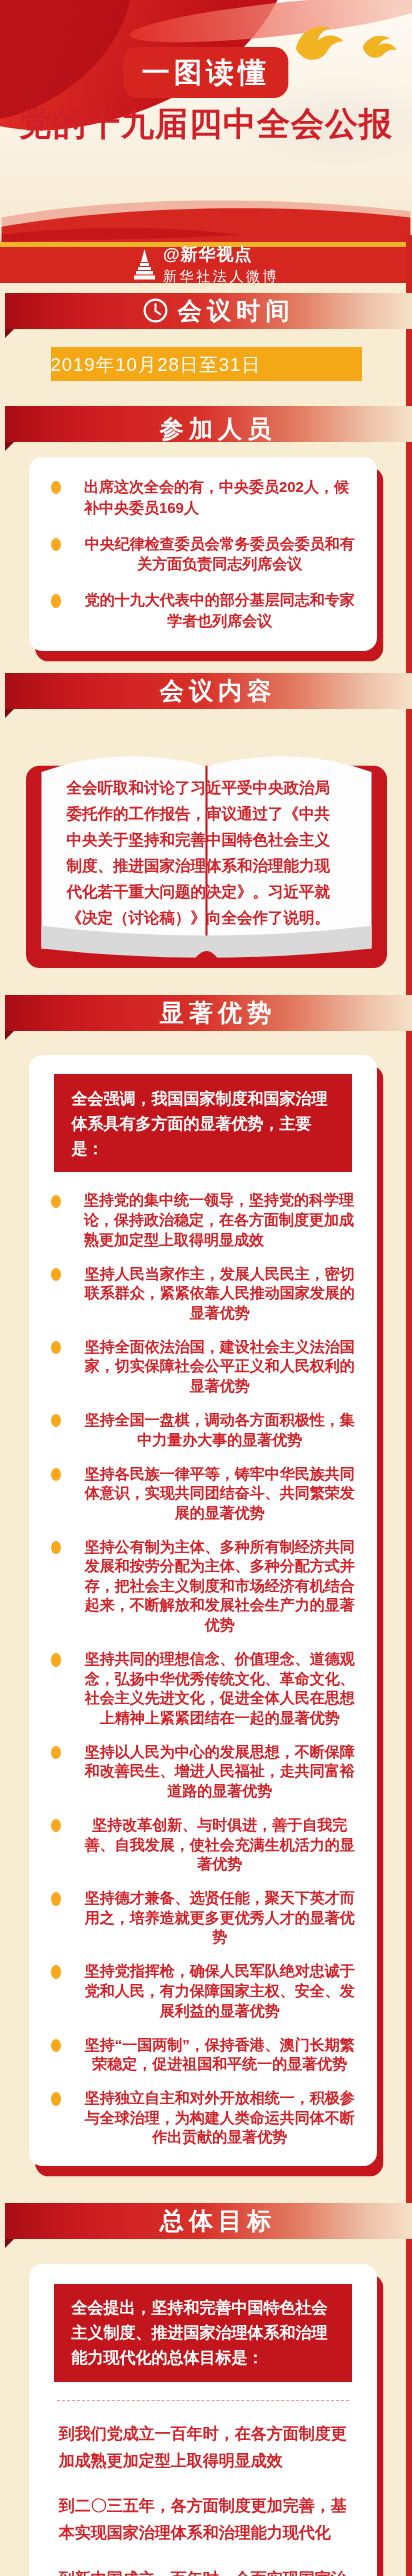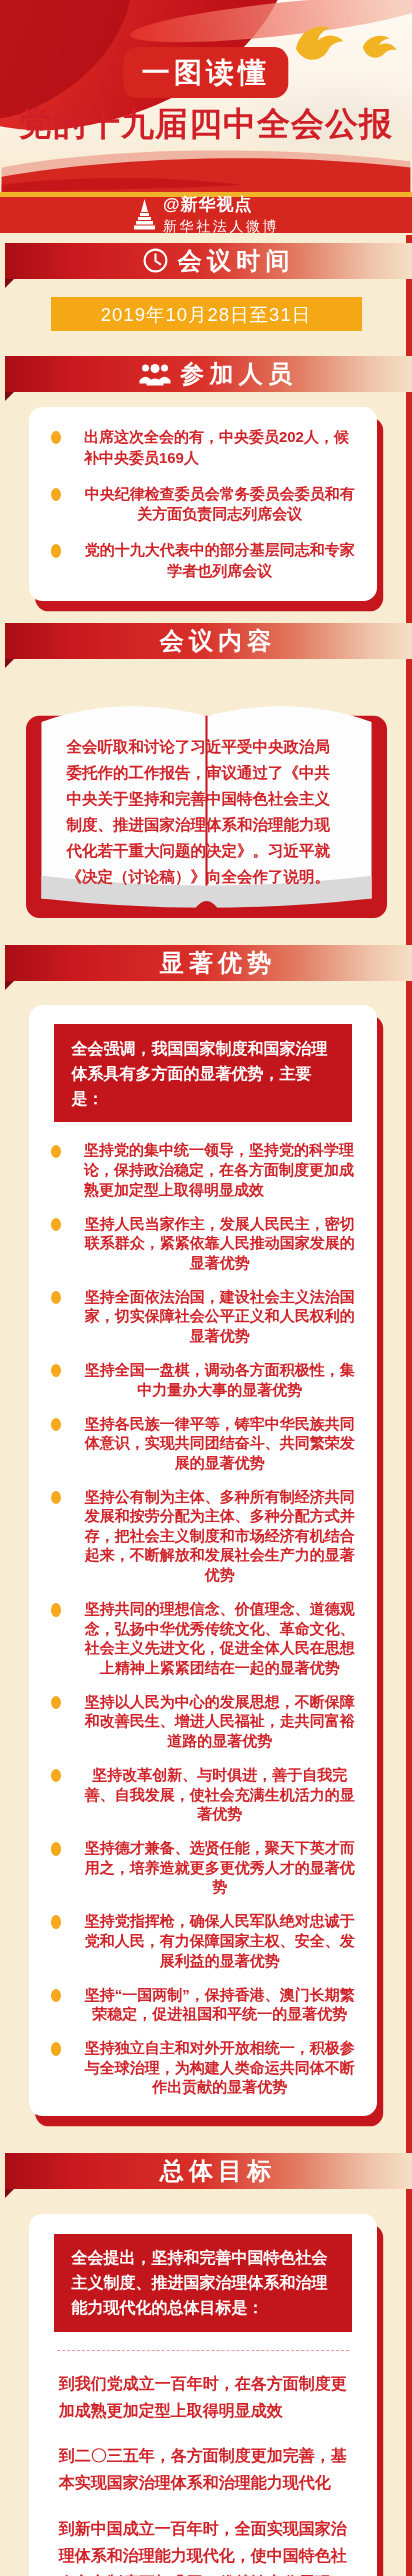--- a/index.html
+++ b/index.html
@@ -2,21 +2,21 @@
 <html style="font-size:8.2px"><head>
 <meta charset="utf-8">
 <style>
   * { margin:0; padding:0; box-sizing:border-box; }
   html,body { background:#e9e9e9; }
   body { font-family:"Liberation Sans","DejaVu Sans",sans-serif; }
   #page { position:relative; width:412px; height:3939px; margin:0 auto;
           background:#f8ecd2; overflow:hidden; }
 
   
-  .hero { position:relative; height:192px; overflow:hidden;
+  .hero { position:relative; height:242px; overflow:hidden;
           background:linear-gradient(180deg,#fefaf3 0%,#fbf2e4 55%,#f7ead0 100%); }
   .flag-a { position:absolute; top:-118px; left:-103px; width:402px; height:242px;
             background:linear-gradient(118deg,#ea352c 25%,#c01118 75%);
             border-radius:0 0 62% 38% / 0 0 72% 48%; transform:rotate(-7deg); }
   .flag-b { position:absolute; top:-46px; left:-77px; width:227px; height:149px;
             background:#b30f16; border-radius:0 0 70% 30% / 0 0 82% 42%;
             transform:rotate(-20deg); opacity:.85; }
   .flag-streak { position:absolute; top:3.1px; left:129px; width:299px; height:33px;
             background:linear-gradient(90deg,#e8352b,#f6c5b4 90%);
             border-radius:50%; transform:rotate(-6deg); opacity:.8; }
@@ -48,38 +48,38 @@
   .ribbon { position:relative; margin-left:5.2px; height:36px;
             display:flex; align-items:center; justify-content:center; gap:9.3px;
             background:linear-gradient(90deg,#a90d14 0%,#cb1a1f 18%,#d93029 48%,
                        #e27c62 72%,#eec4ab 90%,#f5e0c6 100%);padding-left:19px; }
   .ribbon::after { content:""; position:absolute; left:0; top:100%;
             border-top:9.3px solid #7e0a10; border-right:9.3px solid transparent; }
   .ribbon .r-title { font-size:24px; font-weight:900; color:#fff; letter-spacing:5.2px; }
 
   .r-time { margin-top:10.3px; }
   .date-box { width:311px; height:34px; margin:18.5px auto 0; background:#f5a816;
-            display:flex; align-items:center; justify-content:center; }
+            display:flex; align-items:center; justify-content:flex-start; }
   .date-box span { color:#fff; font-size:18.5px; letter-spacing:1px; }
 
-  .r-participants { margin-top:25px; }
+  .r-participants { margin-top:25px;flex-direction:column; }
   .card { position:relative; width:348px; margin-left:29px; background:#fff;
             border-radius:13.4px; box-shadow:6.2px 10.3px 0 #c6161d; padding:19.6px 21.6px; }
   .card-participants { margin-top:15px; }
   .blist { list-style:none; }
   .blist li { display:flex; gap:23px; }
   .blist li + li { margin-top:15.5px;text-align:center; }
   .dot { flex:0 0 auto; width:10.3px; height:13.4px; border-radius:50%;
          background:#f7a81c; margin-top:4.1px; }
   .btxt { font-size:15px; line-height:20.6px; color:#d0242a; font-weight:bold; }
 
   .r-content { margin-top:21.6px; }
   .book { position:relative; width:361px; height:228px; margin:31px auto 0; }
   .book svg { position:absolute; inset:0; }
-  .book-text { position:absolute; top:44px; left:41px; width:278px;
+  .book-text { position:absolute; top:35px; left:41px; width:278px;
          font-size:15.5px; line-height:26px; color:#d0242a; font-weight:bold; }
 
   .r-advantages { margin-top:27px; }
   .card-advantages { margin-top:24px; }
   .intro-box { width:298px; margin:0 auto 18.5px; background:#c3161c; color:#fff;
          font-size:16px; line-height:25px; font-weight:bold; padding:11.3px 17.5px; }
   .adv .blist li + li { margin-top:14.4px; }
   .adv .btxt { line-height:19.6px; }
 
   .r-goals { margin-top:37px; }

